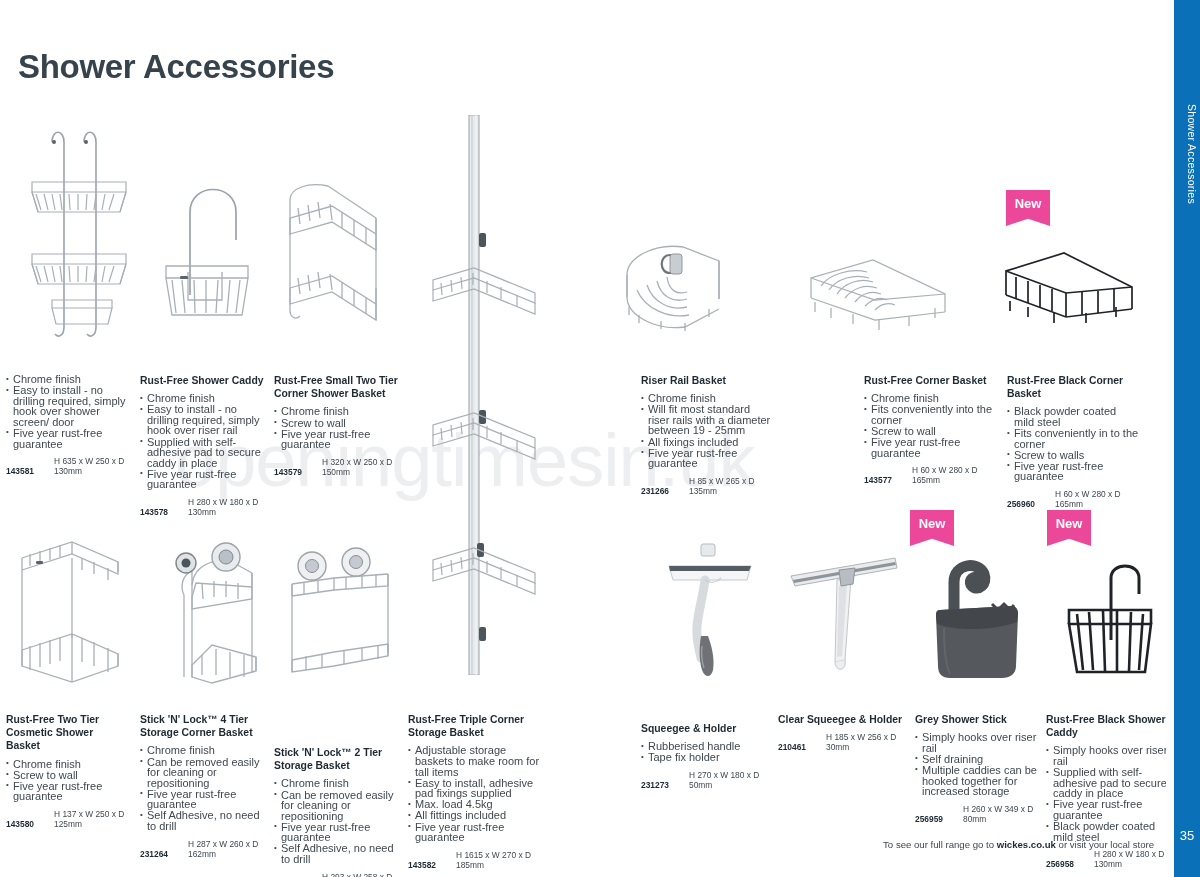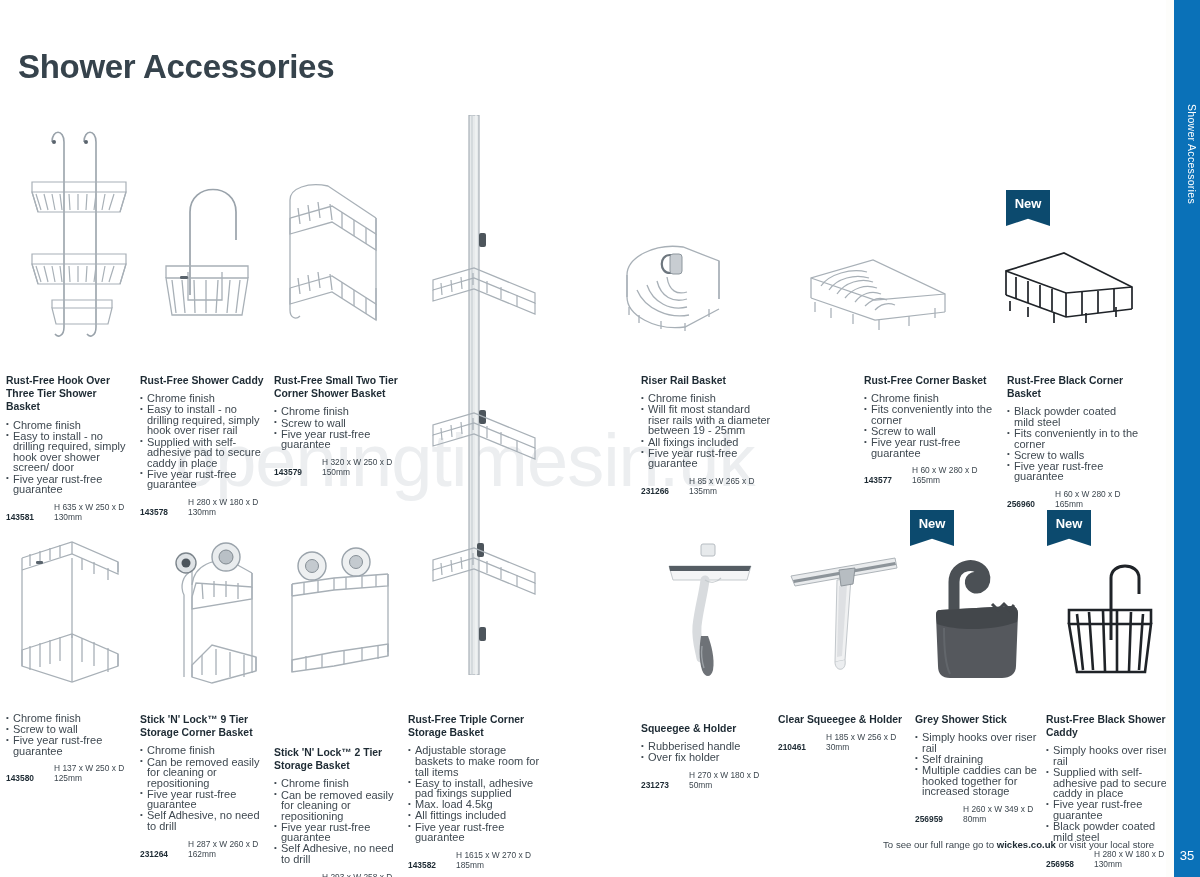--- a/index.html
+++ b/index.html
@@ -43,21 +43,21 @@
     width: 22px;
     color: #fff;
     font-size: 10.5px;
     letter-spacing: .3px;
     writing-mode: vertical-rl;
     text-orientation: mixed;
     white-space: nowrap;
   }
   .side-tab-page {
     position: absolute;
-    right: 2px; bottom: 14px;
+    right: 2px; bottom: 34px;
     width: 22px;
     text-align: center;
     color: #fff;
     font-size: 13px;
     font-weight: 400;
   }
   .tab-gap {
     position: absolute;
     right: 26px; top: 0;
     width: 8px; height: 877px;
@@ -113,21 +113,21 @@
     font-weight: bold;
     min-width: 40px;
     margin-right: 8px;
   }
   .dims { color: #3e4850; }
 
   
   .new-badge {
     position: absolute;
     width: 44px; height: 36px;
-    background: #0c4a6e;
+    background: #ec4899;
     color: #fff;
     font-size: 13px;
     font-weight: bold;
     text-align: center;
     line-height: 28px;
     clip-path: polygon(0 0, 100% 0, 100% 100%, 50% 80%, 0 100%);
     z-index: 3;
   }
 
   
@@ -395,21 +395,20 @@
         <path d="M22 66 L28 122 M34 64 L38 122 M48 63 L50 123 M62 63 L62 123 M76 64 L74 123 M88 66 L84 122"></path>
       </g>
     </svg>
   </div>
 
   <div class="new-badge" style="left:1006px;top:190px;">New</div>
   <div class="new-badge" style="left:910px;top:510px;">New</div>
   <div class="new-badge" style="left:1047px;top:510px;">New</div>
 
   <div class="prod" style="left:6px;top:374px;width:124px;">
-    <div class="prod-name">Rust-Free Hook Over Three Tier Shower Basket</div>
     <ul class="bullets">
       <li>Chrome finish</li>
       <li>Easy to install - no drilling required, simply hook over shower screen/ door</li>
       <li>Five year rust-free guarantee</li>
     </ul>
     <div class="code-row">
       <span class="code">143581</span>
       <span class="dims">H 635 x W 250 x D 130mm</span>
     </div>
   </div>
@@ -477,33 +476,34 @@
       <li>Screw to walls</li>
       <li>Five year rust-free guarantee</li>
     </ul>
     <div class="code-row">
       <span class="code">256960</span>
       <span class="dims">H 60 x W 280 x D 165mm</span>
     </div>
   </div>
 
   <div class="prod" style="left:6px;top:713px;width:124px;">
+    <div class="prod-name">Rust-Free Two Tier Cosmetic Shower Basket</div>
     <ul class="bullets">
       <li>Chrome finish</li>
       <li>Screw to wall</li>
       <li>Five year rust-free guarantee</li>
     </ul>
     <div class="code-row">
       <span class="code">143580</span>
       <span class="dims">H 137 x W 250 x D 125mm</span>
     </div>
   </div>
 
   <div class="prod" style="left:140px;top:713px;width:124px;">
-    <div class="prod-name">Stick 'N' Lock™ 9 Tier Storage Corner Basket</div>
+    <div class="prod-name">Stick 'N' Lock™ 4 Tier Storage Corner Basket</div>
     <ul class="bullets">
       <li>Chrome finish</li>
       <li>Can be removed easily for cleaning or repositioning</li>
       <li>Five year rust-free guarantee</li>
       <li>Self Adhesive, no need to drill</li>
     </ul>
     <div class="code-row">
       <span class="code">231264</span>
       <span class="dims">H 287 x W 260 x D 162mm</span>
     </div>
@@ -535,21 +535,21 @@
     <div class="code-row">
       <span class="code">143582</span>
       <span class="dims">H 1615 x W 270 x D 185mm</span>
     </div>
   </div>
 
   <div class="prod" style="left:641px;top:713px;width:132px;margin-top:9px;">
     <div class="prod-name">Squeegee &amp; Holder</div>
     <ul class="bullets">
       <li>Rubberised handle</li>
-      <li>Over fix holder</li>
+      <li>Tape fix holder</li>
     </ul>
     <div class="code-row">
       <span class="code">231273</span>
       <span class="dims">H 270 x W 180 x D 50mm</span>
     </div>
   </div>
 
   <div class="prod" style="left:778px;top:713px;width:132px;">
     <div class="prod-name">Clear Squeegee &amp; Holder</div>
     <div class="code-row">

